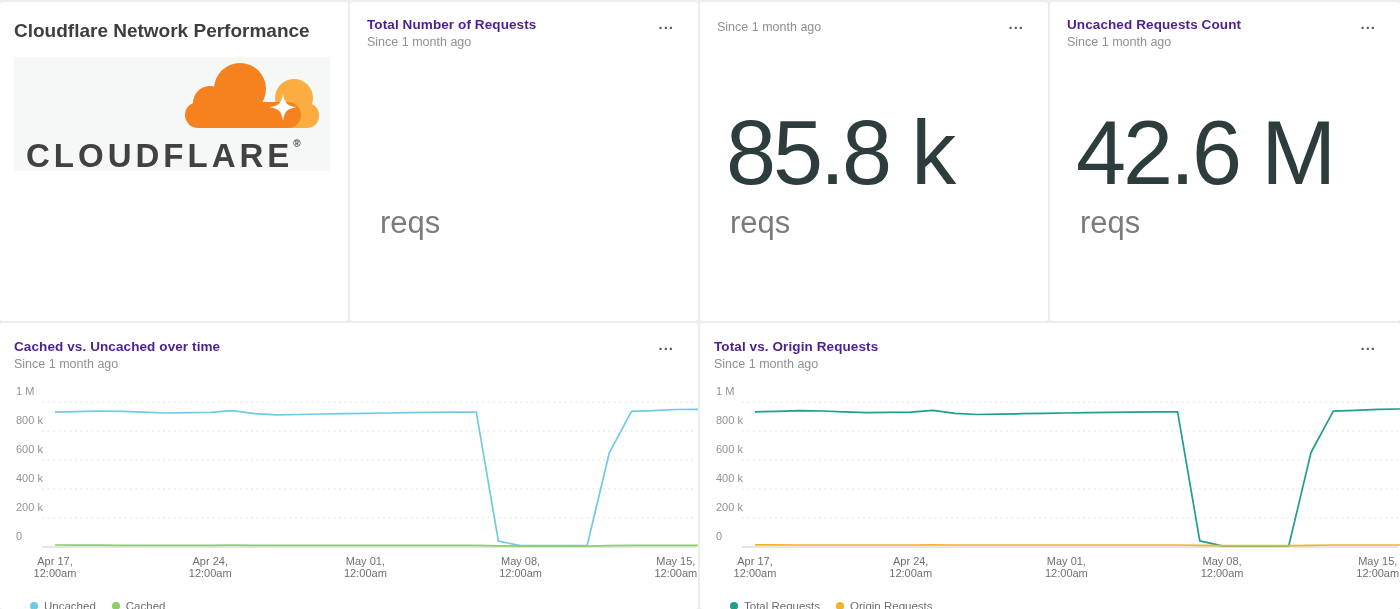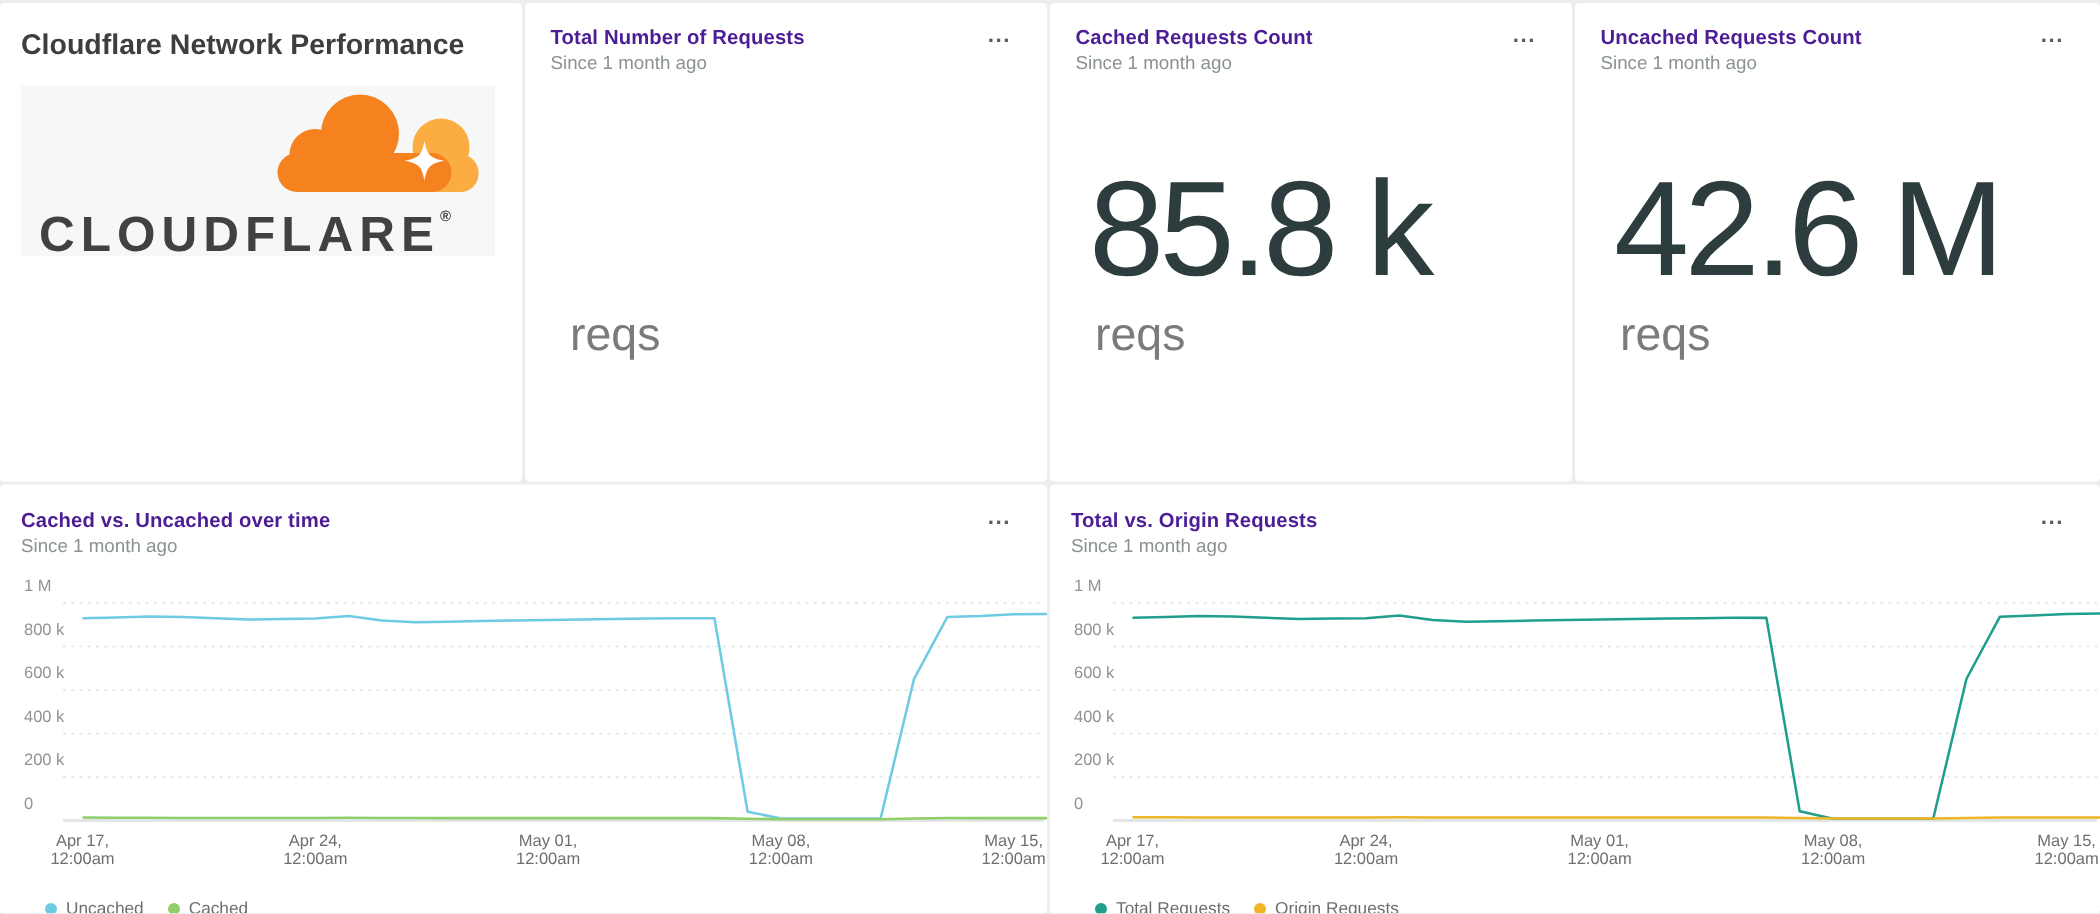--- a/index.html
+++ b/index.html
@@ -79,21 +79,20 @@
       <div class="card-head">
         <div class="w-title">Total Number of Requests</div>
         <div class="w-sub">Since 1 month ago</div>
       </div>
       <button class="menu-btn">...</button>
       <div class="big-unit">reqs</div>
     </section>
 
     <section class="panel">
       <div class="card-head">
-        <div class="w-title">Cached Requests Count</div>
         <div class="w-sub">Since 1 month ago</div>
       </div>
       <button class="menu-btn">...</button>
       <div class="big-value">85.8 k</div>
       <div class="big-unit">reqs</div>
     </section>
 
     <section class="panel">
       <div class="card-head">
         <div class="w-title">Uncached Requests Count</div>

